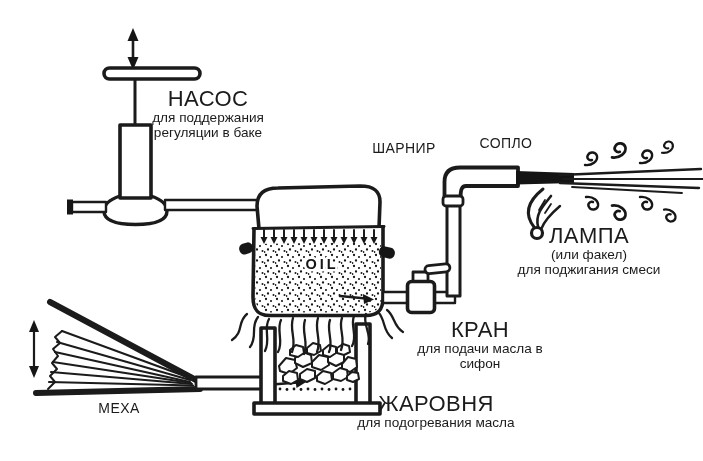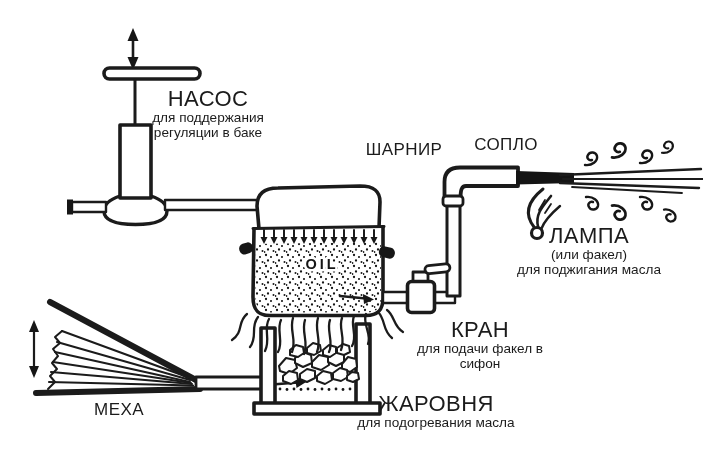--- a/index.html
+++ b/index.html
@@ -4,21 +4,21 @@
 <style>
   html,body{margin:0;padding:0;background:#888;}
   #stage{
     position:relative;width:703px;height:461px;background:#ffffff;
     overflow:hidden;font-family:"Liberation Sans",sans-serif;color:#1b1b1b;
   }
   #art{position:absolute;left:0;top:0;}
   .label{position:absolute;text-align:center;line-height:1.1;color:#1b1b1b;}
   .t{font-size:22px;letter-spacing:.4px;font-weight:500;}
   .t-lg{font-size:19.5px;}
-  .t-sm{font-size:17px;}
+  .t-sm{font-size:14px;}
   .s{font-size:13.6px;}
 </style>
 </head>
 <body>
 
 <div id="stage">
 
 <svg id="art" width="703" height="461" viewBox="0 0 703 461" stroke="#1b1b1b" fill="none" stroke-linecap="round" stroke-linejoin="round">
   <defs>
     <pattern id="stip" width="11" height="11" patternUnits="userSpaceOnUse">
@@ -228,27 +228,27 @@
     <div class="t t-sm">ШАРНИР</div>
   </div>
 
   <div class="label" style="left:466px;top:136px;width:80px">
     <div class="t t-sm">СОПЛО</div>
   </div>
 
   <div class="label" style="left:506px;top:224px;width:166px">
     <div class="t">ЛАМПА</div>
     <div class="s">(или факел)</div>
-    <div class="s">для поджигания масла</div>
+    <div class="s">для поджигания смеси</div>
   </div>
 
 
   <div class="label" style="left:396px;top:318px;width:168px">
     <div class="t">КРАН</div>
-    <div class="s">для подачи факел в сифон</div>
+    <div class="s">для подачи масла в сифон</div>
   </div>
 
   <div class="label" style="left:44px;top:401px;width:150px">
     <div class="t t-sm">МЕХА</div>
   </div>
 
   <div class="label" style="left:348px;top:392px;width:176px">
     <div class="t">ЖАРОВНЯ</div>
     <div class="s">для подогревания масла</div>
   </div>

